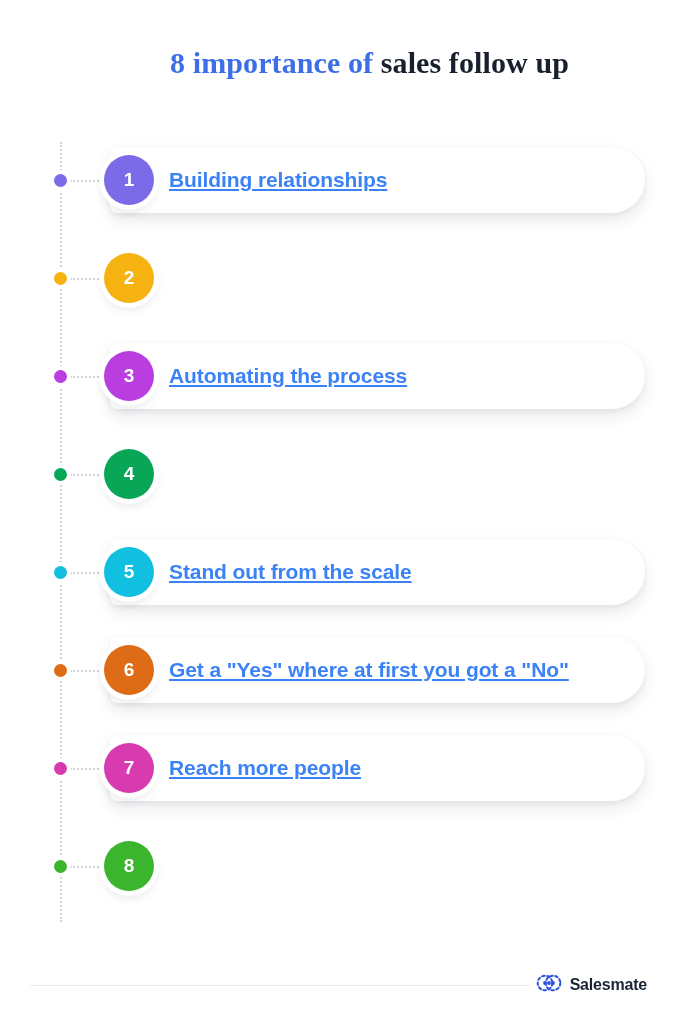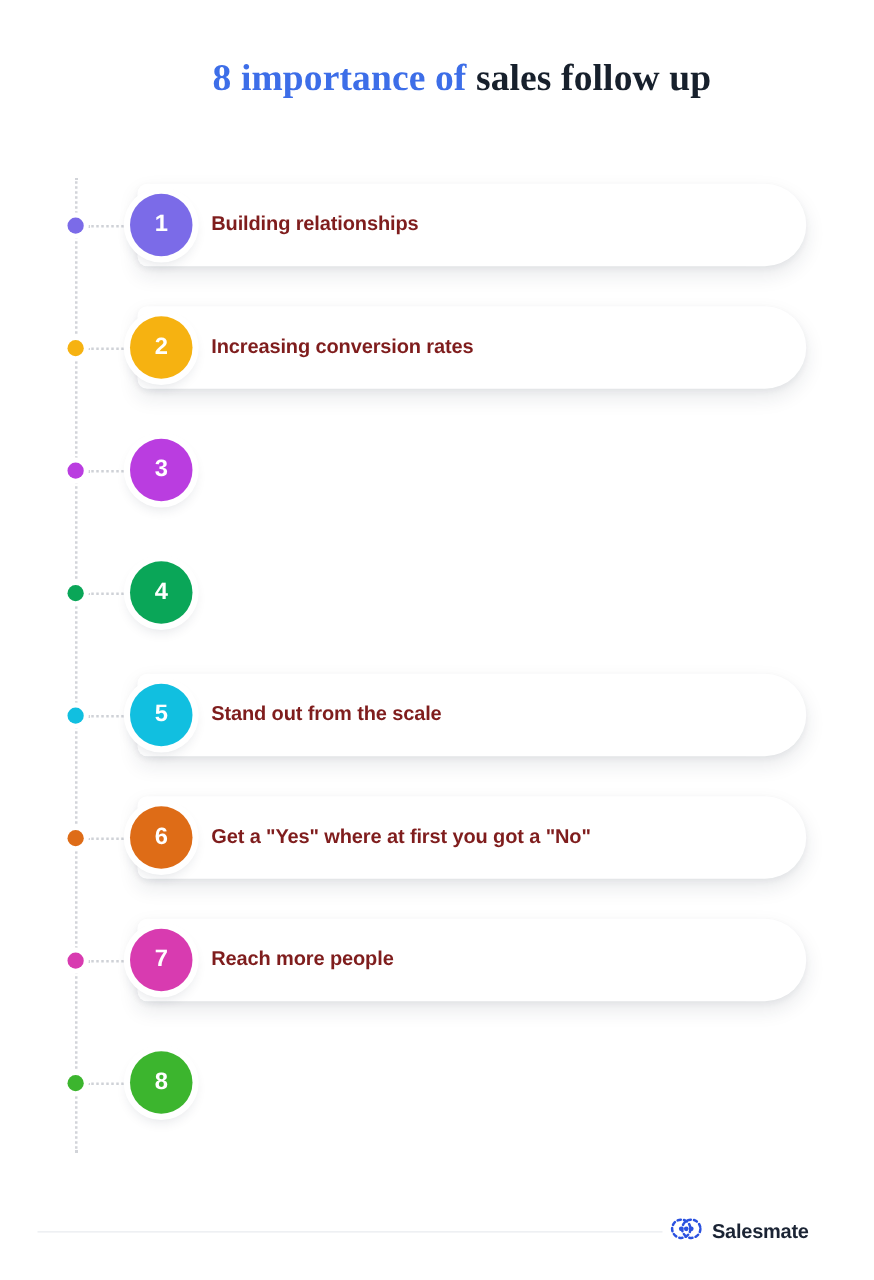--- a/index.html
+++ b/index.html
@@ -91,25 +91,26 @@
                 0 2px 5px rgba(26, 36, 63, 0.05);
     z-index: 3;
   }
 
   .card-label {
     position: absolute;
     left: 59px;
     top: 0;
     height: 66px;
     line-height: 66px;
-    font-size: 16px;
-    font-weight: bold;
-    color: #7f1d1d;
+    font-size: 21px;
+    font-weight: bold;
+    color: #3b82f6;
     letter-spacing: -0.1px;
     white-space: nowrap;
+    text-decoration: underline;
   }
 
   
   .num-circle {
     position: absolute;
     left: 104px;
     top: 15px;
     width: 50px;
     height: 50px;
     border-radius: 50%;
@@ -161,28 +162,28 @@
       <div class="axis-dot" style="background: rgb(123, 107, 232);"></div>
       <div class="connector"></div>
       <div class="card">
         <div class="card-label">Building relationships</div>
       </div>
       <div class="num-circle" style="background: rgb(123, 107, 232);">1</div>
     </div>
     <div class="item-row">
       <div class="axis-dot" style="background: rgb(246, 178, 17);"></div>
       <div class="connector"></div>
-      <div class="card">
-        <div class="card-label">Increasing conversion rates</div>
-      </div>
       <div class="num-circle" style="background: rgb(246, 178, 17);">2</div>
     </div>
     <div class="item-row">
       <div class="axis-dot" style="background: rgb(186, 61, 224);"></div>
       <div class="connector"></div>
+      <div class="card">
+        <div class="card-label">Automating the process</div>
+      </div>
       <div class="num-circle" style="background: rgb(186, 61, 224);">3</div>
     </div>
     <div class="item-row">
       <div class="axis-dot" style="background: rgb(10, 166, 88);"></div>
       <div class="connector"></div>
       <div class="num-circle" style="background: rgb(10, 166, 88);">4</div>
     </div>
     <div class="item-row">
       <div class="axis-dot" style="background: rgb(17, 191, 224);"></div>
       <div class="connector"></div>

